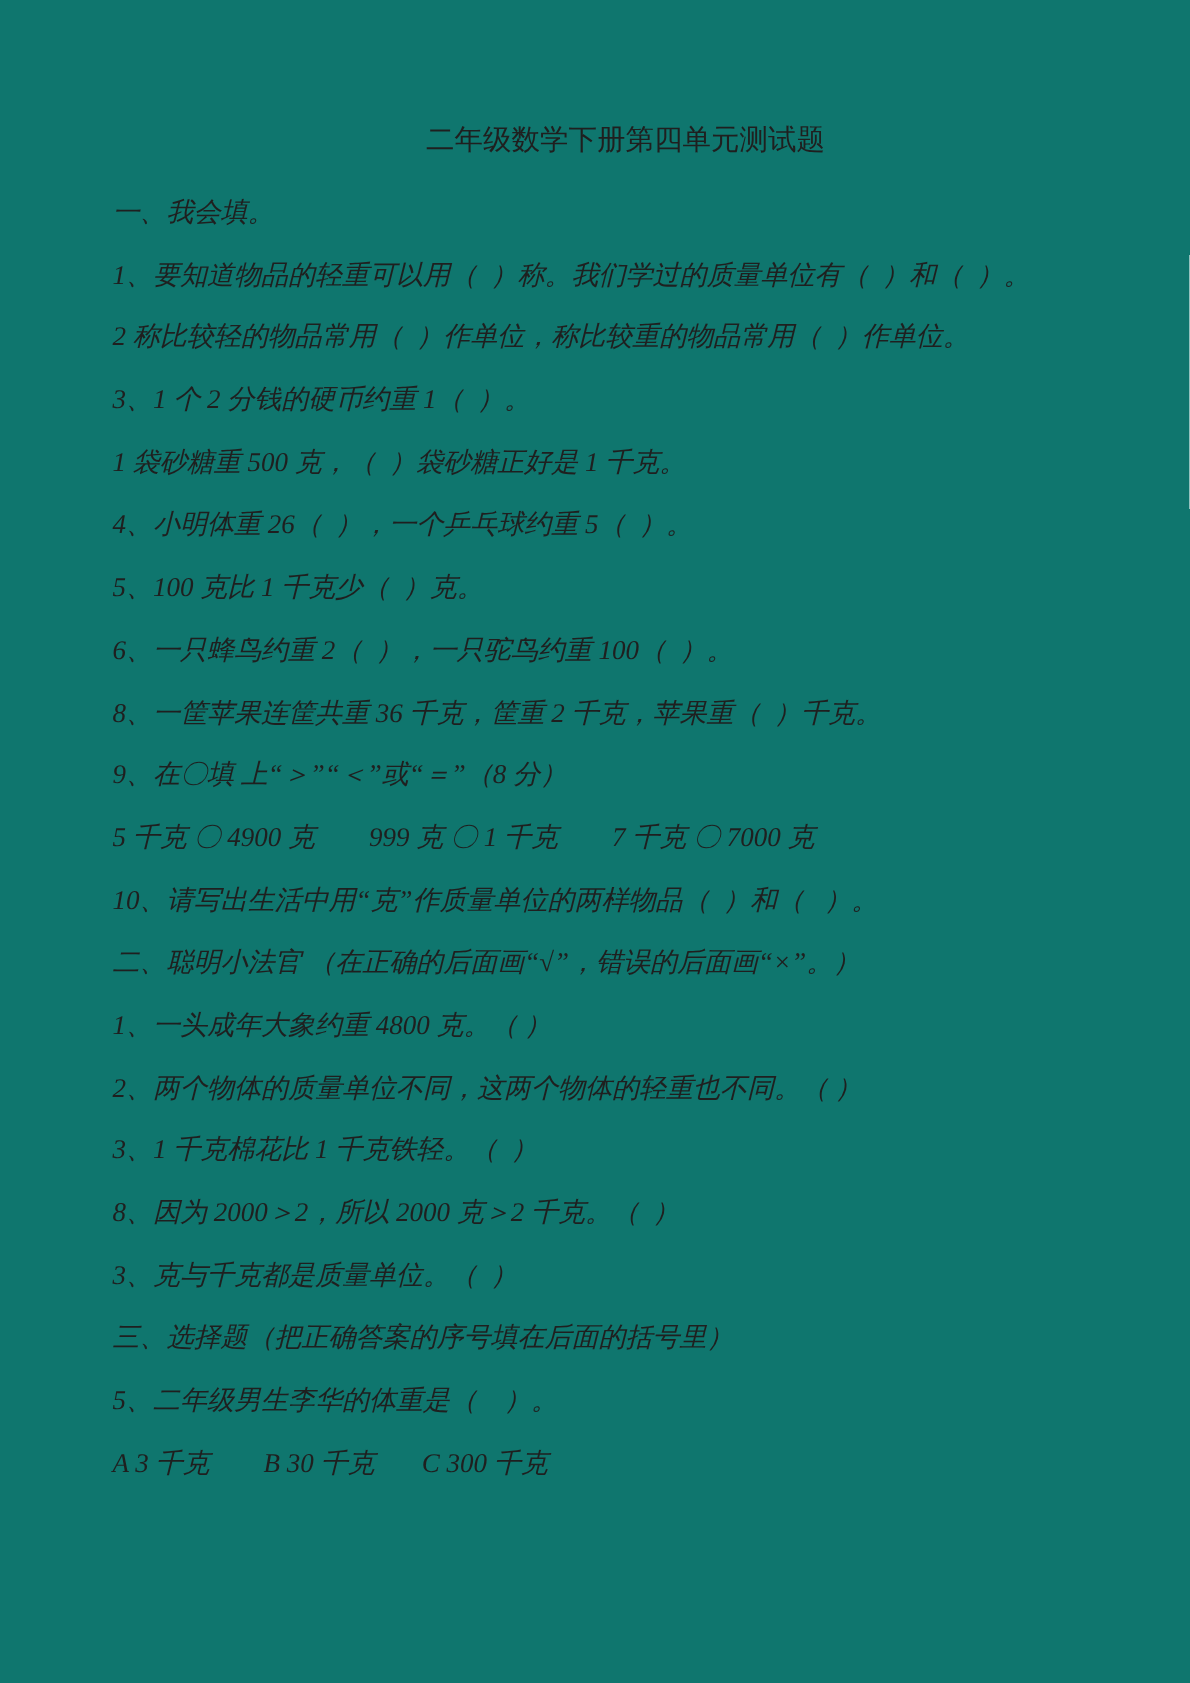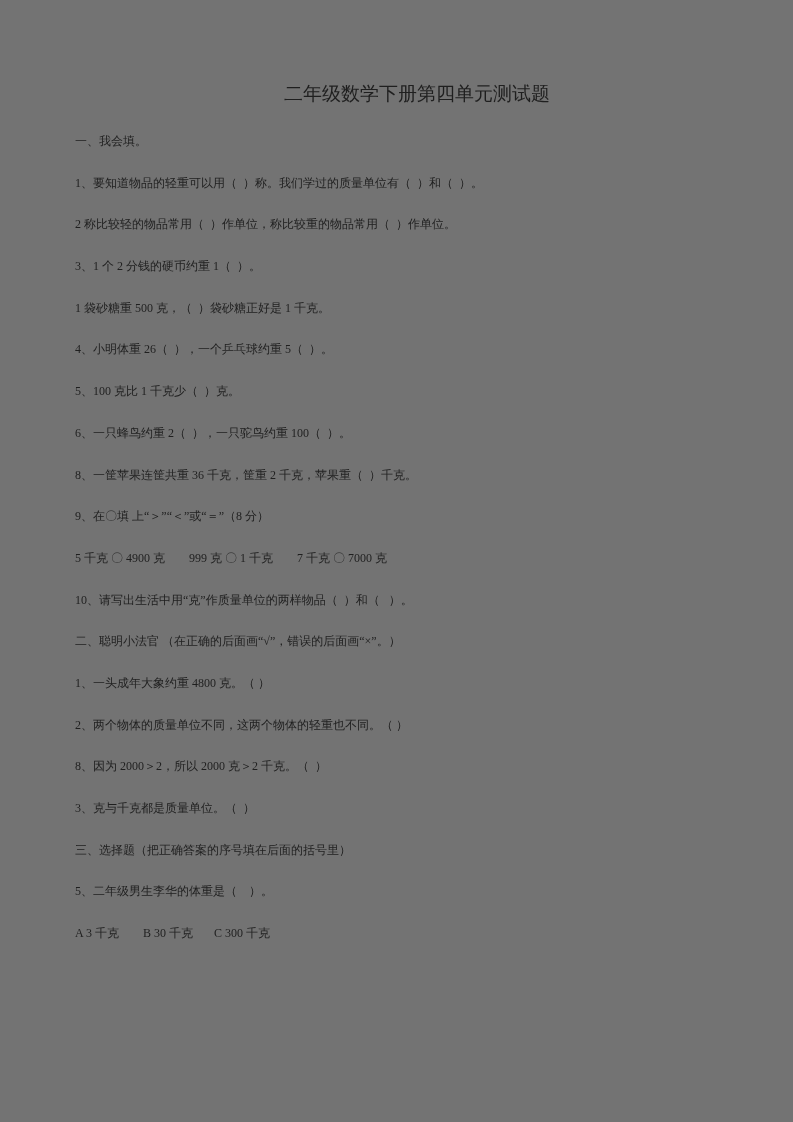--- a/index.html
+++ b/index.html
@@ -5,42 +5,43 @@
   html, body {
     margin: 0;
     padding: 0;
     background: #ffffff;
   }
   .page {
     position: relative;
     width: 793px;
     height: 1122px;
     margin: 0 auto;
-    background: #737373;
+    background: #0f766e;
     overflow: hidden;
     font-family: "Liberation Serif", "DejaVu Serif", serif;
     color: #1f1f1f;
     box-sizing: border-box;
     padding: 79px 34px 0 75px;
   }
   .doc-title {
     height: 30px;
     line-height: 30px;
     font-size: 19px;
     text-align: center;
     white-space: pre;
     font-weight: normal;
     margin: 0 0 12px 0;
   }
   .line {
     height: 41.7px;
     line-height: 41.7px;
-    font-size: 12px;
+    font-size: 18px;
     white-space: pre;
     overflow: visible;
+    font-style: italic;
   }
 </style>
 </head>
 <body>
 
 <div class="page">
 
   <div class="doc-title">二年级数学下册第四单元测试题</div>
 
   <div class="line">一、我会填。</div>
@@ -52,20 +53,21 @@
   <div class="line">5、100 克比 1 千克少（  ）克。</div>
   <div class="line">6、一只蜂鸟约重 2（  ），一只驼鸟约重 100（  ）。</div>
   <div class="line">8、一筐苹果连筐共重 36 千克，筐重 2 千克，苹果重（  ）千克。</div>
   <div class="line">9、在〇填 上“＞”“＜”或“＝”（8 分）</div>
   <div class="line">5 千克 〇 4900 克        999 克 〇 1 千克        7 千克 〇 7000 克</div>
   <div class="line">10、请写出生活中用“克”作质量单位的两样物品（  ）和（   ）。</div>
 
   <div class="line">二、聪明小法官 （在正确的后面画“√”，错误的后面画“×”。）</div>
   <div class="line">1、一头成年大象约重 4800 克。（ ）</div>
   <div class="line">2、两个物体的质量单位不同，这两个物体的轻重也不同。（ ）</div>
+  <div class="line">3、1 千克棉花比 1 千克铁轻。（  ）</div>
   <div class="line">8、因为 2000＞2，所以 2000 克＞2 千克。（  ）</div>
   <div class="line">3、克与千克都是质量单位。（  ）</div>
 
   <div class="line">三、选择题（把正确答案的序号填在后面的括号里）</div>
   <div class="line">5、二年级男生李华的体重是（    ）。</div>
   <div class="line">A 3 千克        B 30 千克       C 300 千克</div>
 
 </div>
 
 </body></html>

